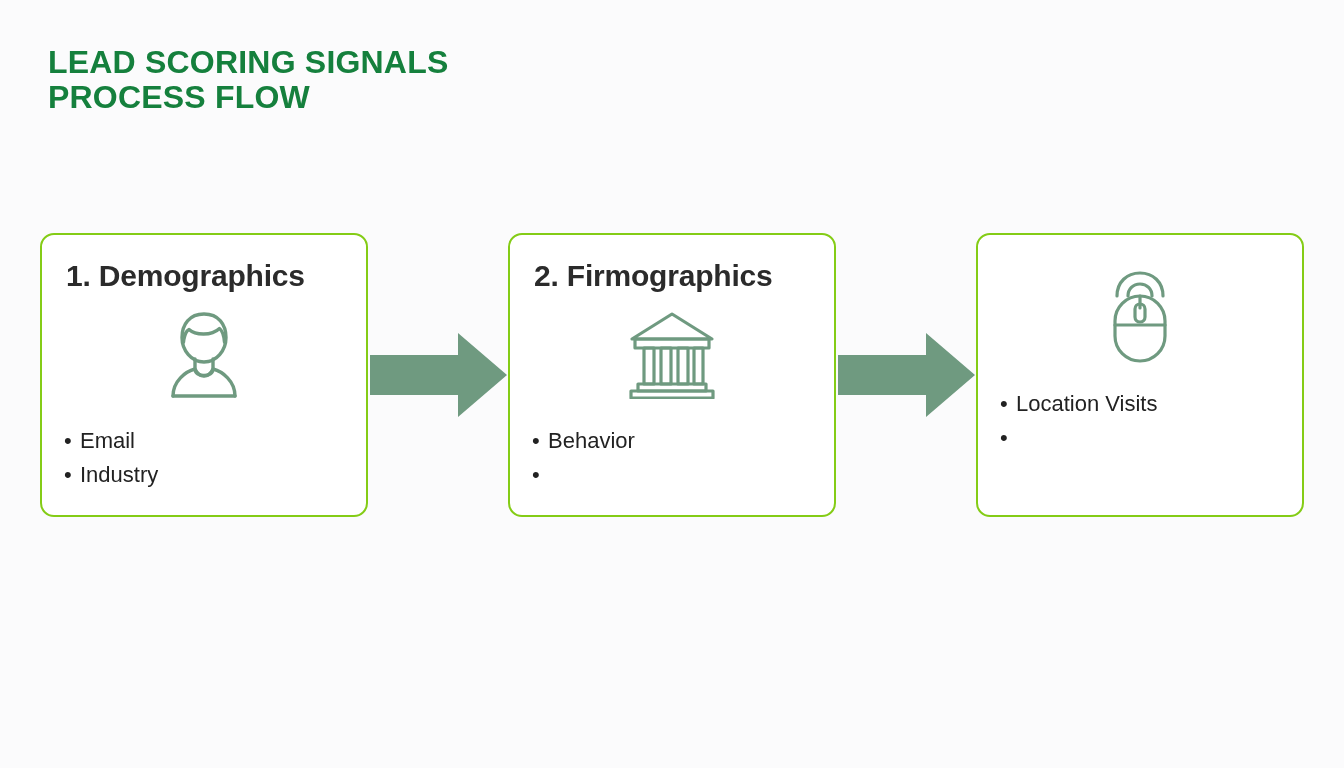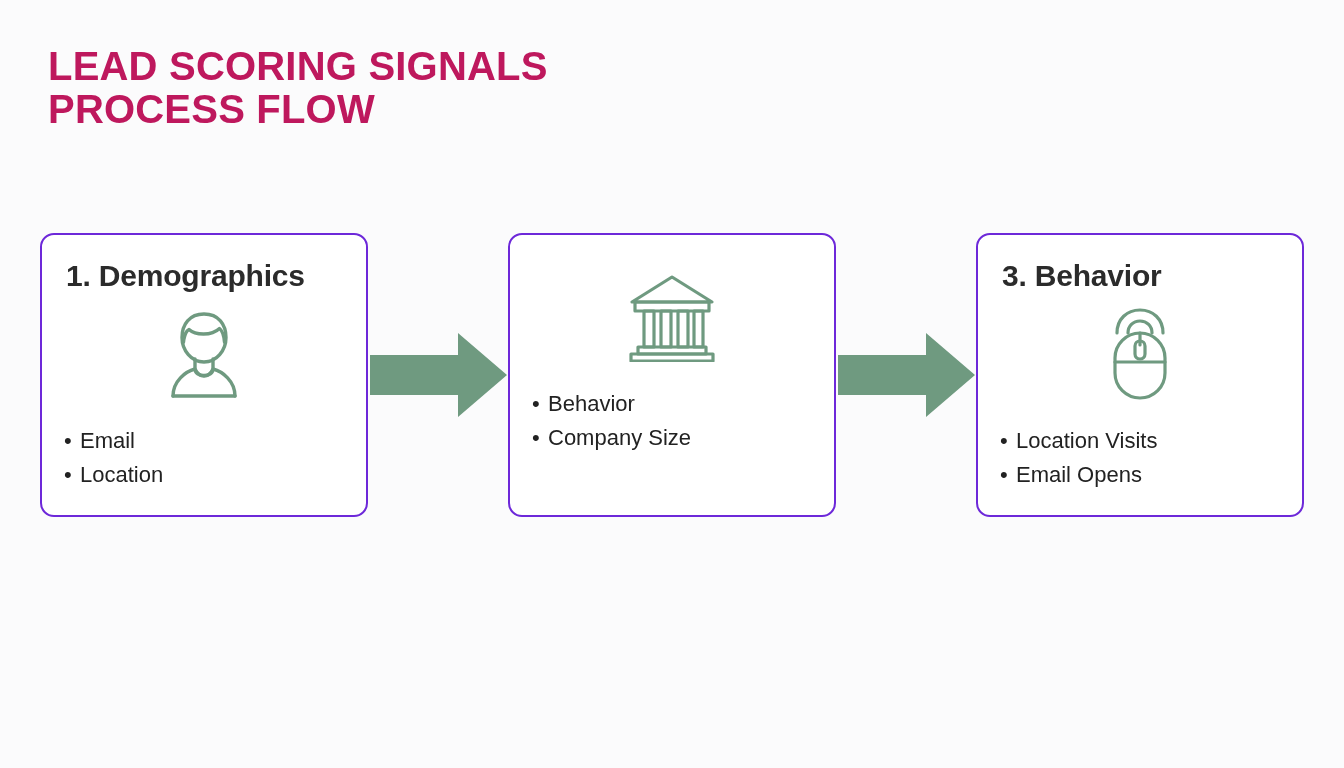--- a/index.html
+++ b/index.html
@@ -19,45 +19,45 @@
     position: absolute;
     inset: 0;
   }
 
   
   .slide-title {
     position: absolute;
     left: 48px;
     top: 45px;
     width: 700px;
-    font-size: 40px;
+    font-size: 32px;
     font-weight: bold;
     line-height: 1.08;
     letter-spacing: 0.2px;
-    color: #be185d;
+    color: #15803d;
     text-transform: uppercase;
     white-space: pre-line;
   }
 
   
   .flow {
     position: absolute;
     left: 40px;
     top: 233px;
     width: 1264px;
     height: 284px;
     display: flex;
     align-items: stretch;
   }
 
   .card {
     width: 328px;
     flex: 0 0 328px;
     box-sizing: border-box;
-    border: 2px solid #6d28d9;
+    border: 2px solid #84cc16;
     border-radius: 14px;
     background: #ffffff;
     position: relative;
     display: flex;
     flex-direction: column;
     padding: 20px 22px 18px 22px;
   }
 
   .card-title {
     font-size: 30px;
@@ -142,34 +142,35 @@
         </svg>
       </div>
 
       <ul class="bullets">
         <li>
           <span class="dot">•</span>
           <span>Email</span>
         </li>
         <li>
           <span class="dot">•</span>
-          <span>Location</span>
+          <span>Industry</span>
         </li>
       </ul>
     </div>
 
     <div class="arrow-wrap">
       <span>
         <svg width="137" height="84" viewBox="0 0 137 84">
           <polygon points="0,22 88,22 88,0 137,42 88,84 88,62 0,62" fill="#6f9a80"></polygon>
         </svg>
       </span>
     </div>
 
     <div class="card">
+      <div class="card-title">2. Firmographics</div>
 
       <div class="card-icon">
         <svg width="92" height="90" viewBox="0 0 92 90" fill="none" stroke="#6f9a80" stroke-width="3.2" stroke-linecap="round" stroke-linejoin="round">
 
           <path d="M6 30 L46 5 L86 30 Z"></path>
 
           <rect x="9" y="30" width="74" height="9"></rect>
 
           <rect x="18" y="39" width="10" height="36"></rect>
           <rect x="35" y="39" width="10" height="36"></rect>
@@ -181,35 +182,33 @@
         </svg>
       </div>
 
       <ul class="bullets">
         <li>
           <span class="dot">•</span>
           <span>Behavior</span>
         </li>
         <li>
           <span class="dot">•</span>
-          <span>Company Size</span>
         </li>
       </ul>
     </div>
 
     <div class="arrow-wrap">
       <span>
         <svg width="137" height="84" viewBox="0 0 137 84">
           <polygon points="0,22 88,22 88,0 137,42 88,84 88,62 0,62" fill="#6f9a80"></polygon>
         </svg>
       </span>
     </div>
 
     <div class="card">
-      <div class="card-title">3. Behavior</div>
 
       <div class="card-icon">
         <svg width="74" height="94" viewBox="0 0 74 94" fill="none" stroke="#6f9a80" stroke-width="3.2" stroke-linecap="round" stroke-linejoin="round">
 
           <path d="M14 26 C14 12 24 3 37 3 C50 3 60 12 60 26"></path>
           <path d="M25 26 C25 19 30 14 37 14 C44 14 49 19 49 26"></path>
 
           <rect x="12" y="26" width="50" height="65" rx="25"></rect>
 
           <path d="M12 55 L62 55"></path>
@@ -220,19 +219,18 @@
         </svg>
       </div>
 
       <ul class="bullets">
         <li>
           <span class="dot">•</span>
           <span>Location Visits</span>
         </li>
         <li>
           <span class="dot">•</span>
-          <span>Email Opens</span>
         </li>
       </ul>
     </div>
 
   </div>
 </div>
 
 </body></html>

